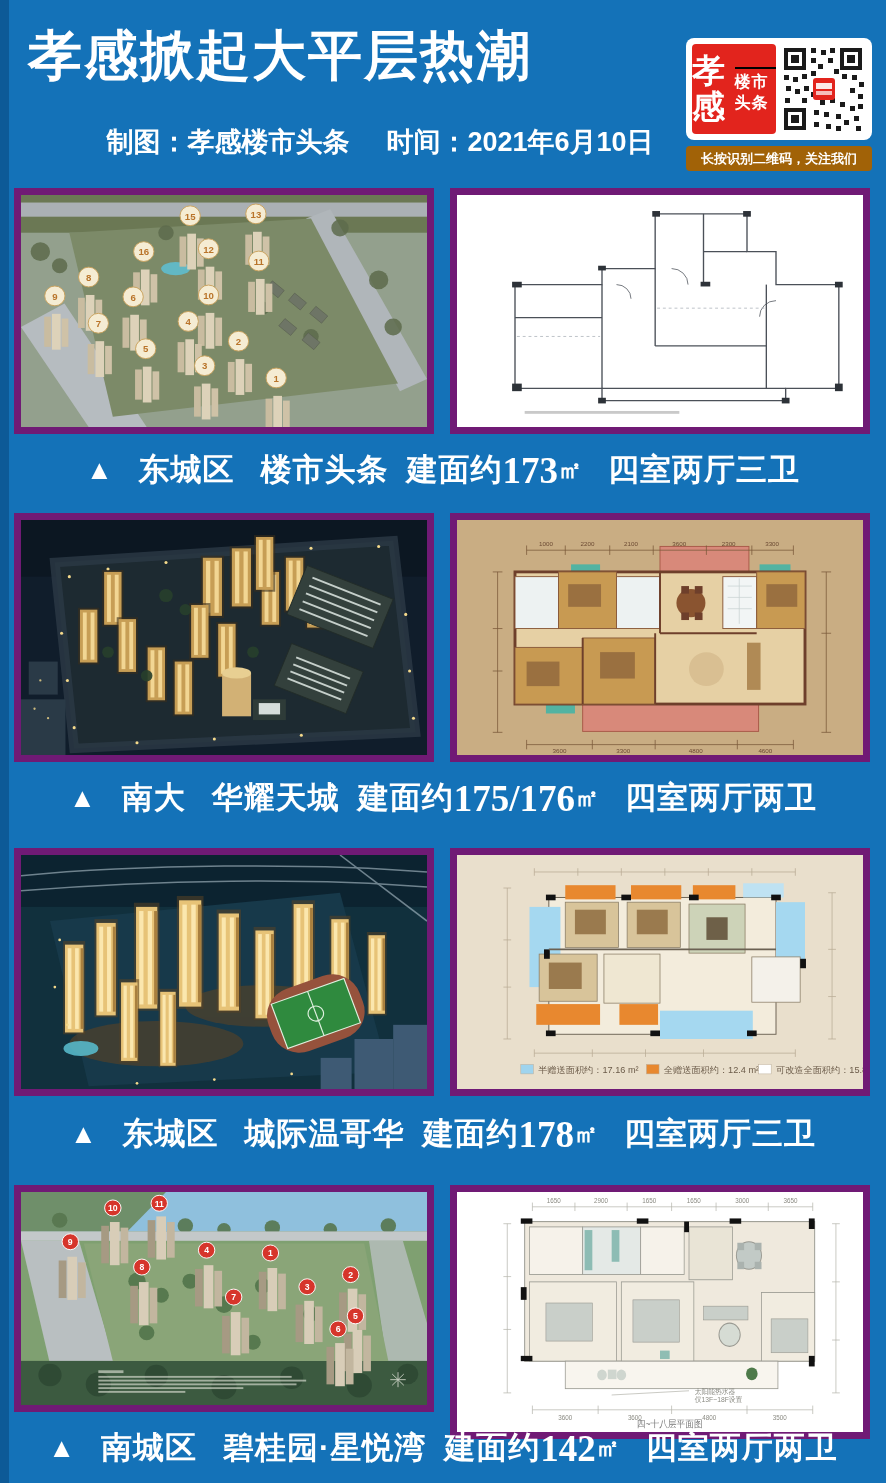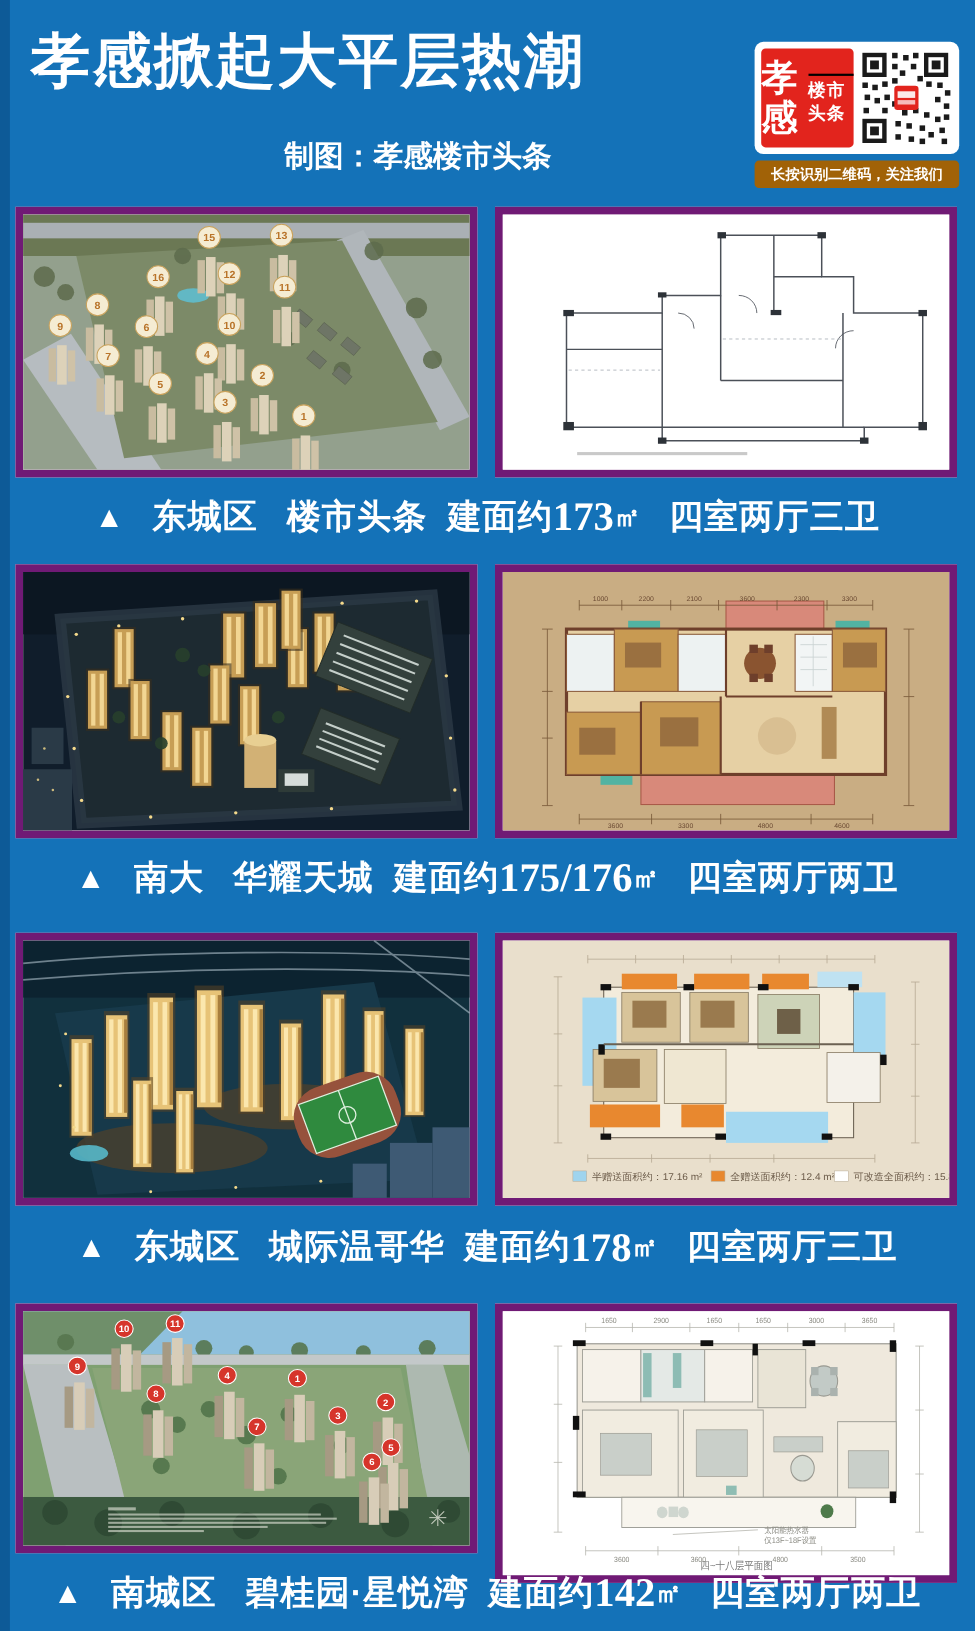--- a/index.html
+++ b/index.html
@@ -49,20 +49,21 @@
 </style>
 </head>
 <body>
 
 <div class="page">
   <div class="edge-strip"></div>
 
   <div class="title">孝感掀起大平层热潮</div>
   <div class="subline">
     <span>制图：孝感楼市头条</span>
+    <span>时间：2021年6月10日</span>
   </div>
 
   <div class="qr-panel">
     <div class="qr-logo">
       <div class="l1">孝感</div>
       <div class="l2">楼市头条</div>
     </div>
     <svg class="qr-code" viewBox="0 0 86 90">
       <rect width="86" height="90" fill="#fff"></rect>
       <g fill="#1a1a1a">

